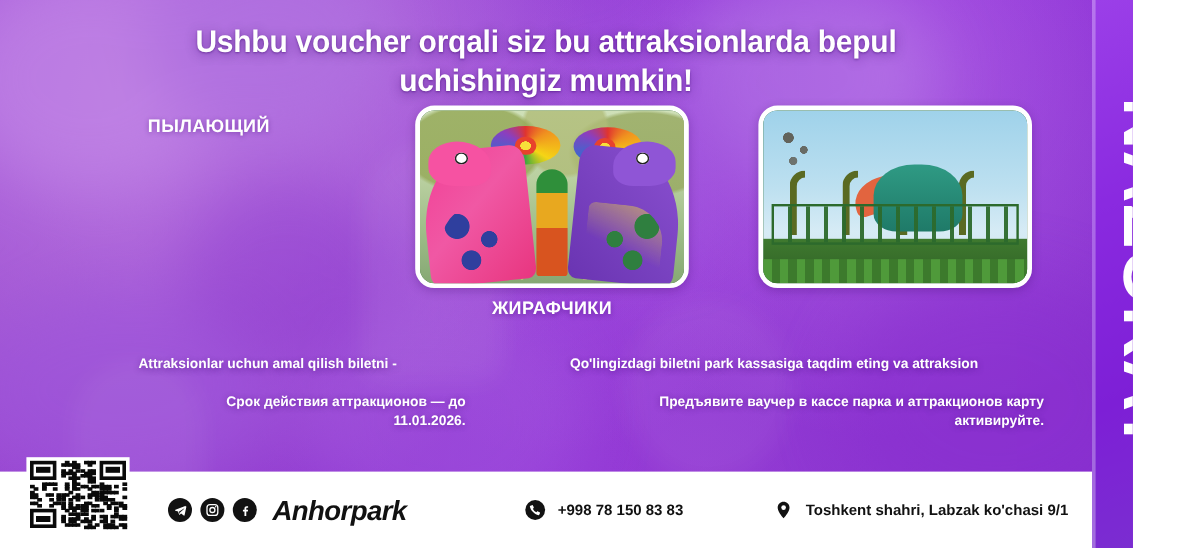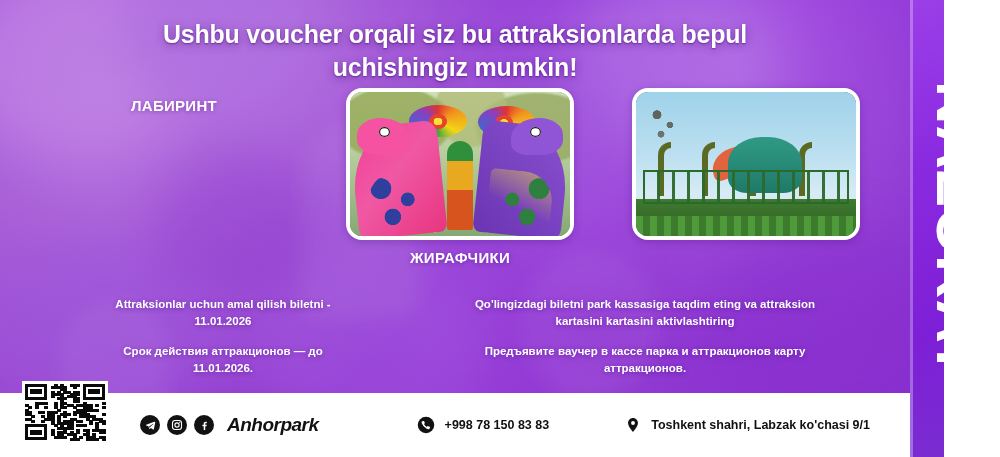--- a/index.html
+++ b/index.html
@@ -250,21 +250,21 @@
   .info {
     position:absolute;
     top:296px;
     color:#fff;
     text-align:center;
     font-size:11.5px;
     font-weight:700;
     line-height:1.45;
     text-shadow:0 1px 5px rgba(60,0,110,.45);
   }
-  .info .row + .row { margin-top:14px; }
+  .info .row + .row { margin-top:14px;text-align:right; }
   .info-left  { left:58px;  width:330px; }
   .info-right { left:420px; width:450px; }
 
   
   .sidebar {
     position:absolute;
     left:910px; top:0;
     width:90px; height:457px;
     background:linear-gradient(160deg,#9b3fe8 0%, #8a2ae0 35%, #7d1fd6 70%, #7a2fd0 100%);
     border-left:3px solid rgba(255,255,255,.30);
@@ -300,21 +300,21 @@
   .brand-group { display:flex; align-items:center; gap:7px; }
   .soc {
     width:20px; height:20px; border-radius:50%;
     background:#121212;
     display:flex; align-items:center; justify-content:center;
     flex:none;
   }
   .soc svg { display:block; }
   .brand-name {
     margin-left:6px;
-    font-size:19px;
+    font-size:23px;
     font-weight:800;
     font-style:italic;
     color:#111;
     letter-spacing:-.5px;
   }
   .contact {
     display:flex; align-items:center; gap:9px;
     font-size:12.5px; font-weight:700; color:#111;
   }
   .contact .ic {
@@ -358,21 +358,21 @@
   <div class="ghost g3"></div>
 
   <div class="headline">
     <div>Ushbu voucher orqali siz bu attraksionlarda bepul</div>
     <div>uchishingiz mumkin!</div>
   </div>
 
   <div class="cards">
 
     <div class="card">
-      <div class="card-caption">ЛАБИРИНТ</div>
+      <div class="card-caption">ПЫЛАЮЩИЙ</div>
     </div>
 
     <div class="card">
       <div class="photo">
         <div class="p2-sky"></div>
         <div class="p2-trees"></div>
         <div class="p2-canopy-l"></div>
         <div class="p2-canopy-r"></div>
         <div class="p2-flower-l"></div>
         <div class="p2-flower-r"></div>
@@ -414,36 +414,34 @@
         <div class="p3-fence"></div>
         <div class="p3-grassrow"></div>
       </div>
     </div>
 
   </div>
 
   <div class="info info-left">
     <div class="row">
       <div>Attraksionlar uchun amal qilish biletni -</div>
-      <div>11.01.2026</div>
     </div>
     <div class="row">
       <div>Срок действия аттракционов — до</div>
       <div>11.01.2026.</div>
     </div>
   </div>
 
   <div class="info info-right">
     <div class="row">
       <div>Qo'lingizdagi biletni park kassasiga taqdim eting va attraksion</div>
-      <div>kartasini kartasini aktivlashtiring</div>
     </div>
     <div class="row">
       <div>Предъявите ваучер в кассе парка и аттракционов карту</div>
-      <div>аттракционов.</div>
+      <div>активируйте.</div>
     </div>
   </div>
 
   <div class="footer">
     <div class="footer-inner">
 
       <div class="brand-group">
         <span class="soc">
           <svg width="11" height="11" viewBox="0 0 24 24" fill="#fff">
             <path d="M21.5 3.3 2.6 10.6c-1 .4-1 1.3 0 1.6l4.8 1.5 1.8 5.6c.2.6.5.7 1 .3l2.7-2.2 4.7 3.5c.9.5 1.5.2 1.7-.8l3.1-14.5c.3-1.2-.4-1.8-1.9-1.3zM8.9 14.2l9.2-5.8c.4-.3.8-.1.5.2l-7.6 6.9-.3 3.1-1.8-4.4z"></path>

